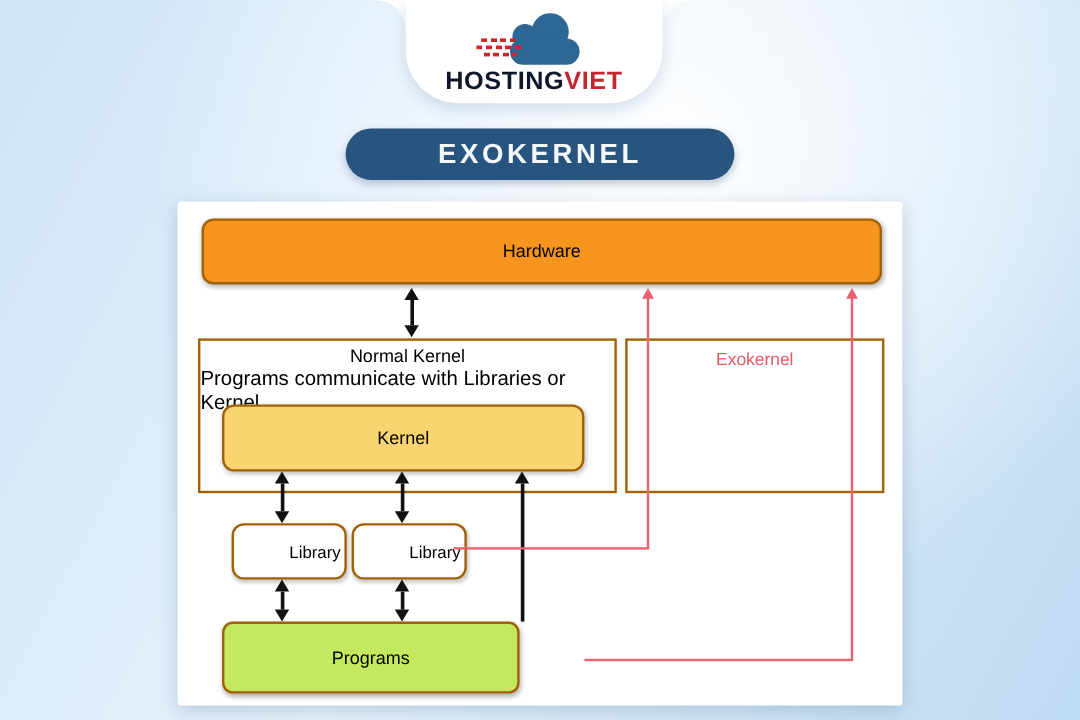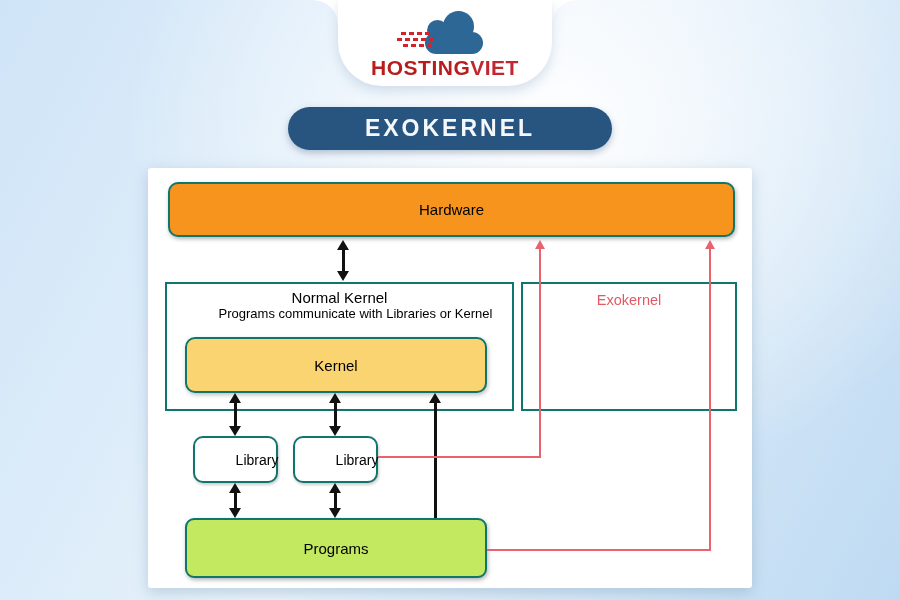--- a/index.html
+++ b/index.html
@@ -28,58 +28,58 @@
   .puff { position:absolute; background:#2d6795; border-radius:50%; }
   .p1 { left:50px; top:3px; width:31px; height:31px; }
   .p2 { left:34px; top:12px; width:21px; height:21px; }
   .sline { position:absolute; height:3px;
     background:repeating-linear-gradient(90deg,#d2232a 0 5px, rgba(0,0,0,0) 5px 8px); }
   .s1 { left:8px; top:24px; width:30px; }
   .s2 { left:4px; top:30px; width:38px; }
   .s3 { left:10px; top:36px; width:28px; }
   .brand { position:absolute; left:0; bottom:6px; width:100%; text-align:center;
     font-size:21px; font-weight:bold; letter-spacing:.5px; }
-  .b-blue { color:#b91c1c; }
+  .b-blue { color:#0f172a; }
   .b-red  { color:#c22730; }
 
   
   .pill {
     position:absolute; left:288px; top:107px; width:324px; height:43px;
     background:#285580; border-radius:22px;
     display:flex; align-items:center; justify-content:center;
     box-shadow:0 3px 7px rgba(60,90,125,.35);
   }
   .pill span { color:#f4f8fb; font-size:23px; font-weight:bold; letter-spacing:3px; }
 
   
   .panel {
     position:absolute; left:148px; top:168px; width:604px; height:420px;
     background:#ffffff; border-radius:3px;
     box-shadow:0 4px 14px rgba(110,140,170,.35);
   }
-  .box { position:absolute; border:2px solid #0f766e; display:flex; align-items:center; justify-content:center;
+  .box { position:absolute; border:2px solid #a16207; display:flex; align-items:center; justify-content:center;
          font-size:15px; color:#000; }
   .hardware { left:20px; top:14px; width:567px; height:55px; background:#f7941e; border-radius:10px;
               box-shadow:1px 2px 4px rgba(0,0,0,.3); }
   .nk { left:17px; top:114px; width:349px; height:129px; background:#fff;
         flex-direction:column; justify-content:flex-start; padding-top:5px; }
   .nk-title { font-size:15px; }
-  .nk-sub { font-size:13px;padding-left:32px; }
+  .nk-sub { font-size:17px; }
   .kernel { left:37px; top:169px; width:302px; height:56px; background:#fad470; border-radius:10px;
             box-shadow:1px 2px 4px rgba(0,0,0,.25);justify-content:center; }
   .exo { left:373px; top:114px; width:216px; height:129px; background:#fff;
          flex-direction:column; justify-content:flex-start; padding-top:8px; }
   .exo-title { color:#e05a64; font-size:14.5px; }
   .exo-desc  { color:#e05a64; font-size:14.5px; line-height:19px; text-align:center;
                width:172px; margin-top:16px; }
-  .lib { width:85px; height:47px; background:#fff; border-radius:10px; font-size:14px;
+  .lib { width:96px; height:47px; background:#fff; border-radius:10px; font-size:14px;
          box-shadow:1px 2px 3px rgba(0,0,0,.2);padding-left:43px; }
   .lib1 { left:45px;  top:268px; }
   .lib2 { left:145px; top:268px; }
-  .programs { left:37px; top:350px; width:302px; height:60px; background:#c2e95f; border-radius:9px;
+  .programs { left:37px; top:350px; width:248px; height:60px; background:#c2e95f; border-radius:9px;
               box-shadow:1px 2px 4px rgba(0,0,0,.3); }
 
   
   .arr { position:absolute; width:12px; display:flex; flex-direction:column; align-items:center; }
   .shaft { width:3px; flex:1; background:#111; }
   .tri { width:0; height:0; border-left:6px solid transparent; border-right:6px solid transparent; }
   .tri.up   { border-bottom:10px solid #111; }
   .tri.down { border-top:10px solid #111; }
 
   

